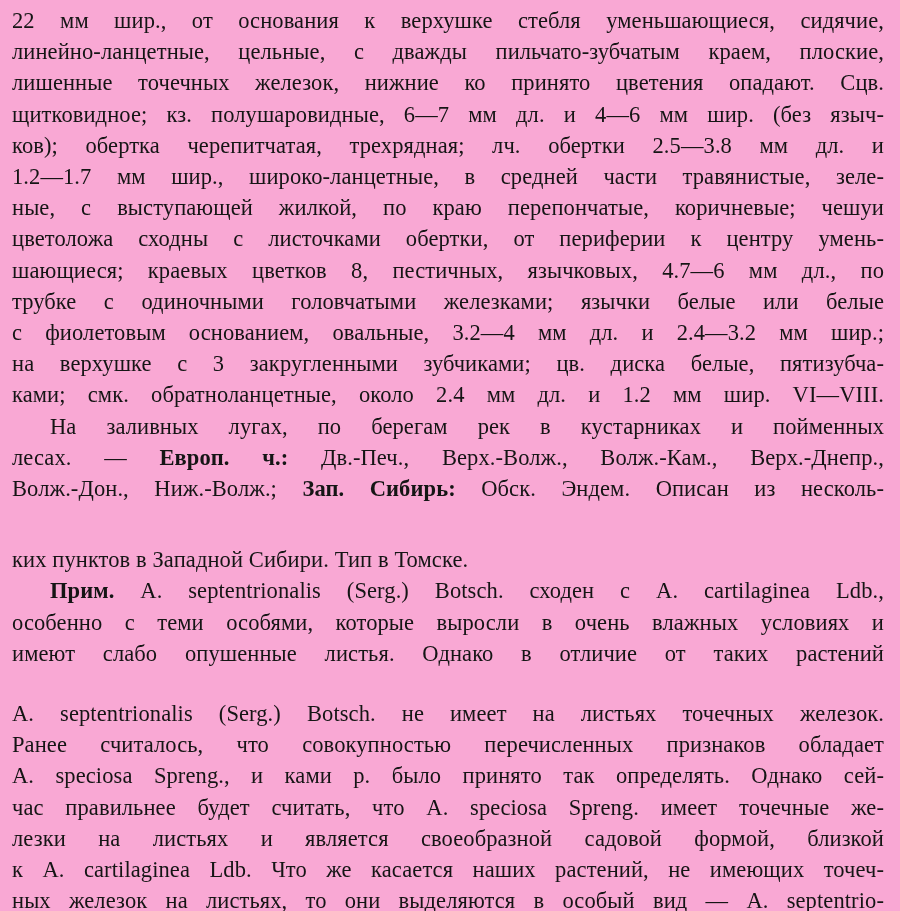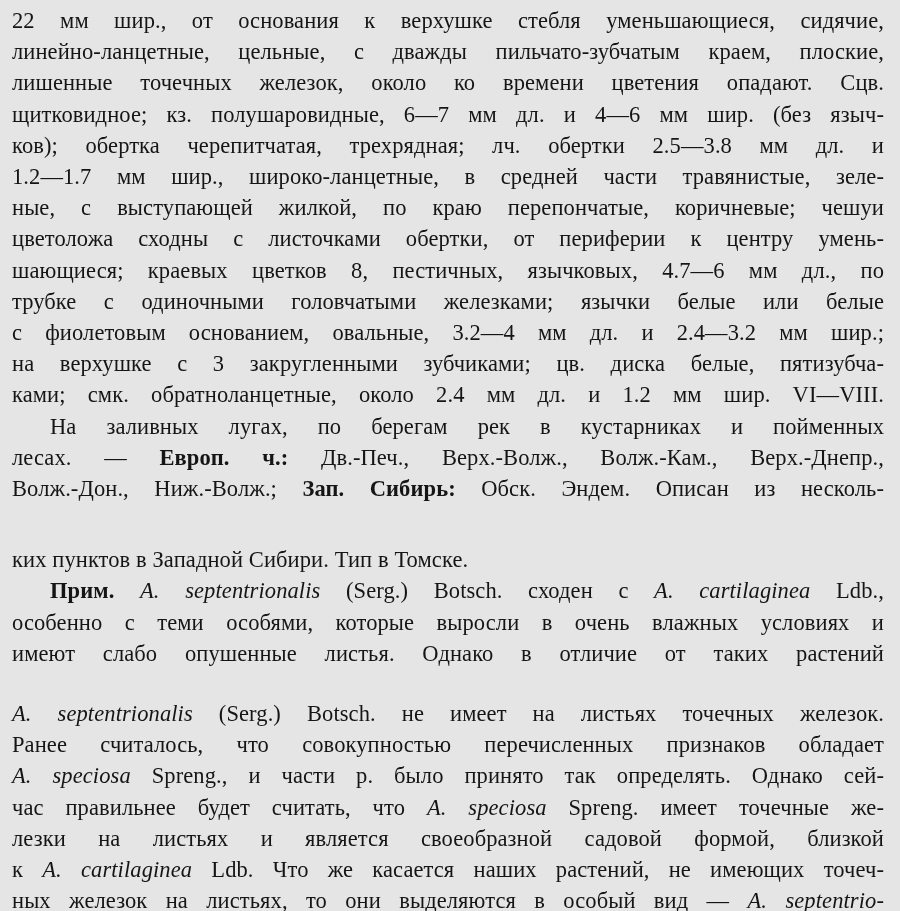--- a/index.html
+++ b/index.html
@@ -35,50 +35,49 @@
     margin-top: 40px;
     -moz-text-align-last: left;
   }
   .line.indent {
     text-indent: 38px;
   }
   .seg-bold {
     font-weight: 700;
   }
   .seg-italic {
-    font-style: italic;
   }
 </style>
 </head>
 <body>
 
-<div class="page" style="background: #e5e5e5;">
+<div class="page" style="background: #f9a8d4;">
   <div class="text-block" id="text-block">
       <div class="line" style="color: rgb(21, 21, 21);"><span>22 мм шир., от основания к верхушке стебля уменьшающиеся, сидячие,</span></div>
       <div class="line" style="color: rgb(21, 21, 21);"><span>линейно-ланцетные, цельные, с дважды пильчато-зубчатым краем, плоские,</span></div>
-      <div class="line" style="color: rgb(21, 21, 21);"><span>лишенные точечных железок, около ко времени цветения опадают. Сцв.</span></div>
+      <div class="line" style="color: rgb(21, 21, 21);"><span>лишенные точечных железок, нижние ко принято цветения опадают. Сцв.</span></div>
       <div class="line" style="color: rgb(21, 21, 21);"><span>щитковидное; кз. полушаровидные, 6—7 мм дл. и 4—6 мм шир. (без языч-</span></div>
       <div class="line" style="color: rgb(21, 21, 21);"><span>ков); обертка черепитчатая, трехрядная; лч. обертки 2.5—3.8 мм дл. и</span></div>
       <div class="line" style="color: rgb(21, 21, 21);"><span>1.2—1.7 мм шир., широко-ланцетные, в средней части травянистые, зеле-</span></div>
       <div class="line" style="color: rgb(21, 21, 21);"><span>ные, с выступающей жилкой, по краю перепончатые, коричневые; чешуи</span></div>
       <div class="line" style="color: rgb(21, 21, 21);"><span>цветоложа сходны с листочками обертки, от периферии к центру умень-</span></div>
       <div class="line" style="color: rgb(21, 21, 21);"><span>шающиеся; краевых цветков 8, пестичных, язычковых, 4.7—6 мм дл., по</span></div>
       <div class="line" style="color: rgb(21, 21, 21);"><span>трубке с одиночными головчатыми железками; язычки белые или белые</span></div>
       <div class="line" style="color: rgb(21, 21, 21);"><span>с фиолетовым основанием, овальные, 3.2—4 мм дл. и 2.4—3.2 мм шир.;</span></div>
       <div class="line" style="color: rgb(21, 21, 21);"><span>на верхушке с 3 закругленными зубчиками; цв. диска белые, пятизубча-</span></div>
       <div class="line" style="color: rgb(21, 21, 21);"><span>ками; смк. обратноланцетные, около 2.4 мм дл. и 1.2 мм шир. VI—VIII.</span></div>
       <div class="line indent" style="color: rgb(21, 21, 21);"><span>На заливных лугах, по берегам рек в кустарниках и пойменных</span></div>
       <div class="line" style="color: rgb(21, 21, 21);"><span>лесах. — </span><span class="seg-bold">Европ. ч.:</span><span> Дв.-Печ., Верх.-Волж., Волж.-Кам., Верх.-Днепр.,</span></div>
       <div class="line" style="color: rgb(21, 21, 21);"><span>Волж.-Дон., Ниж.-Волж.; </span><span class="seg-bold">Зап. Сибирь:</span><span> Обск. Эндем. Описан из несколь-</span></div>
       <div class="line endline" style="color: rgb(21, 21, 21);"><span>ких пунктов в Западной Сибири. Тип в Томске.</span></div>
       <div class="line indent" style="color: rgb(21, 21, 21);"><span class="seg-bold">Прим.</span><span> </span><span class="seg-italic">A. septentrionalis</span><span> (Serg.) Botsch. сходен с </span><span class="seg-italic">A. cartilaginea</span><span> Ldb.,</span></div>
       <div class="line" style="color: rgb(21, 21, 21);"><span>особенно с теми особями, которые выросли в очень влажных условиях и</span></div>
       <div class="line" style="color: rgb(21, 21, 21);"><span>имеют слабо опушенные листья. Однако в отличие от таких растений</span></div>
       <div class="line" style="color: rgb(21, 21, 21); margin-top: 29px;"><span class="seg-italic">A. septentrionalis</span><span> (Serg.) Botsch. не имеет на листьях точечных железок.</span></div>
       <div class="line" style="color: rgb(21, 21, 21);"><span>Ранее считалось, что совокупностью перечисленных признаков обладает</span></div>
-      <div class="line" style="color: rgb(21, 21, 21);"><span class="seg-italic">A. speciosa</span><span> Spreng., и части р. было принято так определять. Однако сей-</span></div>
+      <div class="line" style="color: rgb(21, 21, 21);"><span class="seg-italic">A. speciosa</span><span> Spreng., и ками р. было принято так определять. Однако сей-</span></div>
       <div class="line" style="color: rgb(21, 21, 21);"><span>час правильнее будет считать, что </span><span class="seg-italic">A. speciosa</span><span> Spreng. имеет точечные же-</span></div>
       <div class="line" style="color: rgb(21, 21, 21);"><span>лезки на листьях и является своеобразной садовой формой, близкой</span></div>
       <div class="line" style="color: rgb(21, 21, 21);"><span>к </span><span class="seg-italic">A. cartilaginea</span><span> Ldb. Что же касается наших растений, не имеющих точеч-</span></div>
       <div class="line" style="color: rgb(21, 21, 21);"><span>ных железок на листьях, то они выделяются в особый вид — </span><span class="seg-italic">A. septentrio-</span></div>
       <div class="line endline" style="color: rgb(21, 21, 21);"><span class="seg-italic">nalis</span><span> (Serg.) Botsch.</span></div>
     </div>
 </div>
 
 </body></html>

